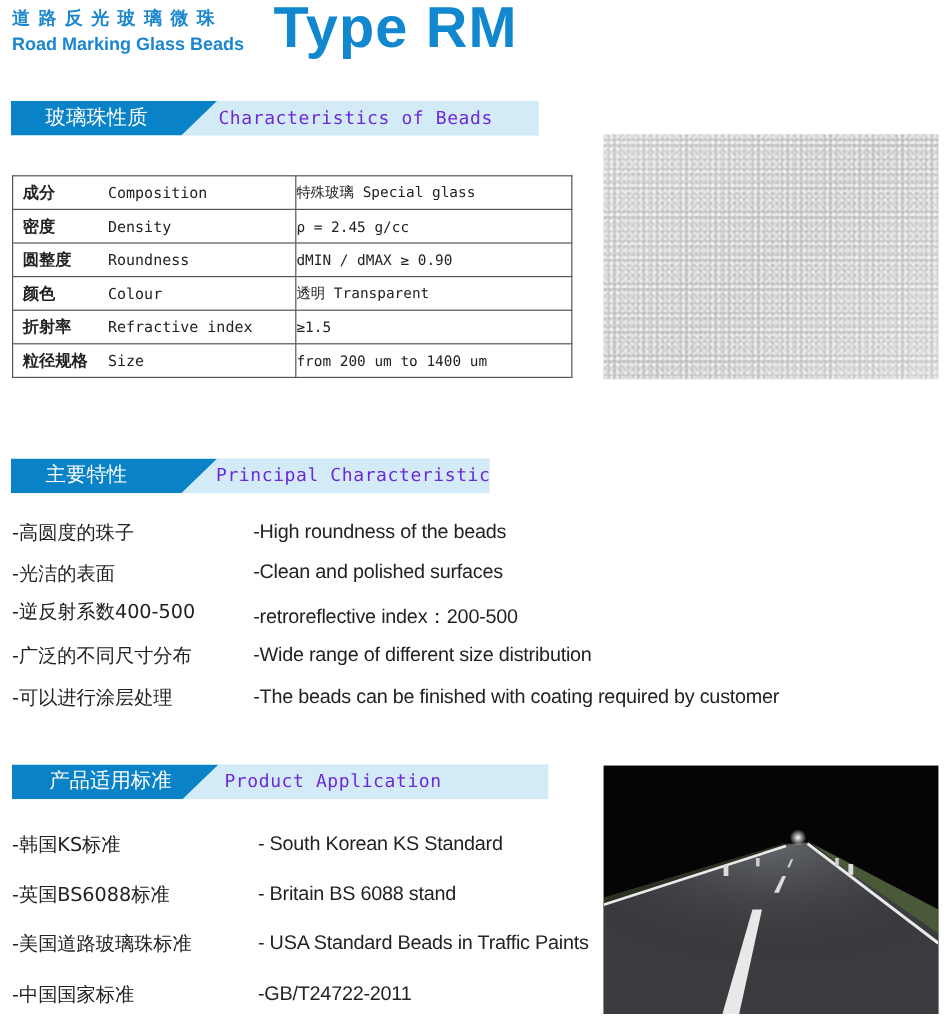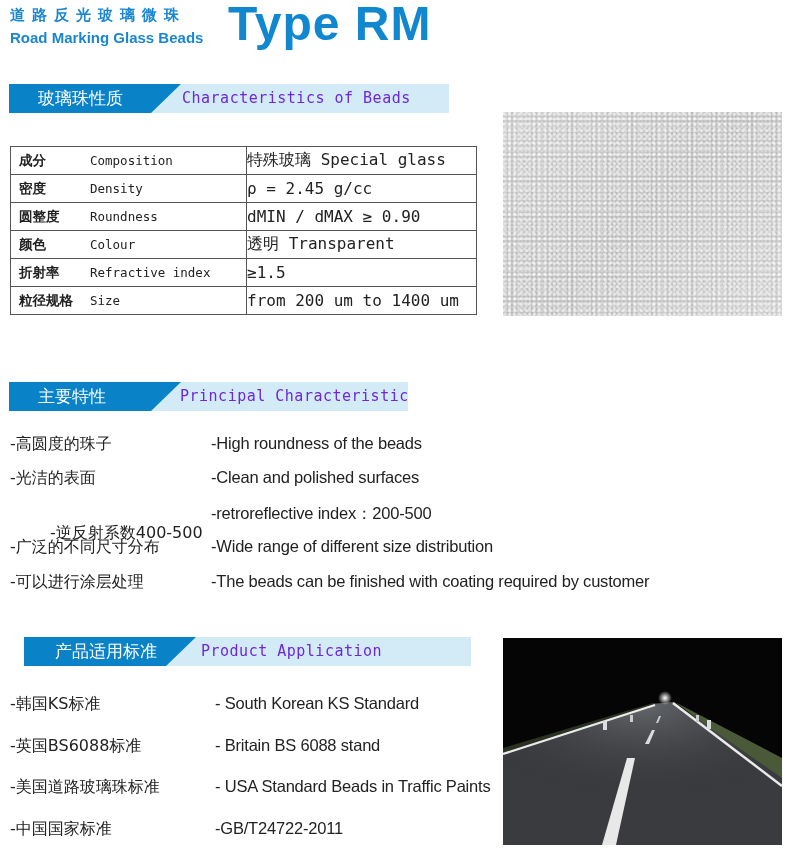--- a/index.html
+++ b/index.html
@@ -17,21 +17,21 @@
                clip-path:polygon(0 0, 100% 0, calc(100% - 30px) 100%, 0 100%); }
   .sec .cn { position:absolute; top:0; height:100%; line-height:29px; color:#fff; font-size:17px; font-family:"DejaVu Sans", sans-serif; white-space:nowrap; }
   .sec .en { position:absolute; top:0; height:100%; line-height:29px; color:#6d28d9; font-size:15px; font-family:"DejaVu Sans Mono", monospace; letter-spacing:0.5px; white-space:nowrap; }
 
   
   table.props { position:absolute; left:10px; top:146px; width:467px; border-collapse:collapse; font-size:13px; }
   table.props td { border:1.3px solid #555; height:27px; padding:0; vertical-align:middle; white-space:nowrap; }
   table.props td.c1 { width:235px; }
   .cn-lbl { display:inline-block; width:71px; padding-left:8px; font-family:"DejaVu Sans", sans-serif; font-size:13.5px;font-weight:bold; }
   .en-lbl { font-family:"DejaVu Sans Mono", monospace; font-size:12.5px; }
-  .val { padding-left:26px; font-family:"DejaVu Sans Mono", monospace; font-size:16px; }
+  .val { padding-left:26px; font-family:"DejaVu Sans Mono", monospace; font-size:12px; }
 
   
   .img-beads { left:503px; top:112px; width:279px; height:204px;
     background:
       radial-gradient(circle at 30% 40%, rgba(255,255,255,0.5) 0 1px, transparent 2px) 0 0/5px 5px,
       radial-gradient(circle at 70% 60%, rgba(255,255,255,0.55) 0 1px, transparent 2px) 2px 3px/6px 6px,
       radial-gradient(circle at 50% 50%, rgba(240,240,240,0.5) 0 1.2px, transparent 2px) 1px 1px/4px 4px,
       linear-gradient(135deg, #c4c4c4, #b9b9b9 50%, #c7c7c7);
   }
   .img-road { left:503px; top:638px; width:279px; height:207px; overflow:hidden; background:#050505; }
@@ -87,28 +87,28 @@
 <div class="sec" style="left:9px; top:382px; width:399px;">
   <div class="blue" style="width:172px;"></div>
   <div class="cn" style="left:29px;">主要特性</div>
   <div class="en" style="left:171px;">Principal Characteristic</div>
 </div>
 
 <div class="li-cn" style="top:434px;">-高圆度的珠子</div>
 <div class="li-en" style="left:211px; top:434px;">-High roundness of the beads</div>
 <div class="li-cn" style="top:468px;">-光洁的表面</div>
 <div class="li-en" style="left:211px; top:468px;">-Clean and polished surfaces</div>
-<div class="li-cn" style="top:523px;margin-left:40px;">-逆反射系数400-500</div>
+<div class="li-cn" style="top:500px;">-逆反射系数400-500</div>
 <div class="li-en" style="left:211px; top:503px;">-retroreflective index：200-500</div>
 <div class="li-cn" style="top:537px;">-广泛的不同尺寸分布</div>
 <div class="li-en" style="left:211px; top:537px;">-Wide range of different size distribution</div>
 <div class="li-cn" style="top:572px;">-可以进行涂层处理</div>
 <div class="li-en" style="left:211px; top:572px;">-The beads can be finished with coating required by customer</div>
 
-<div class="sec" style="left:24px; top:637px; width:447px;">
+<div class="sec" style="left:10px; top:637px; width:447px;">
   <div class="blue" style="width:172px;"></div>
   <div class="cn" style="left:31px;">产品适用标准</div>
   <div class="en" style="left:177px;">Product Application</div>
 </div>
 
 <div class="li-cn" style="top:694px;">-韩国KS标准</div>
 <div class="li-en" style="left:215px; top:694px;">- South Korean KS Standard</div>
 <div class="li-cn" style="top:736px;">-英国BS6088标准</div>
 <div class="li-en" style="left:215px; top:736px;">- Britain  BS 6088 stand</div>
 <div class="li-cn" style="top:777px;">-美国道路玻璃珠标准</div>

